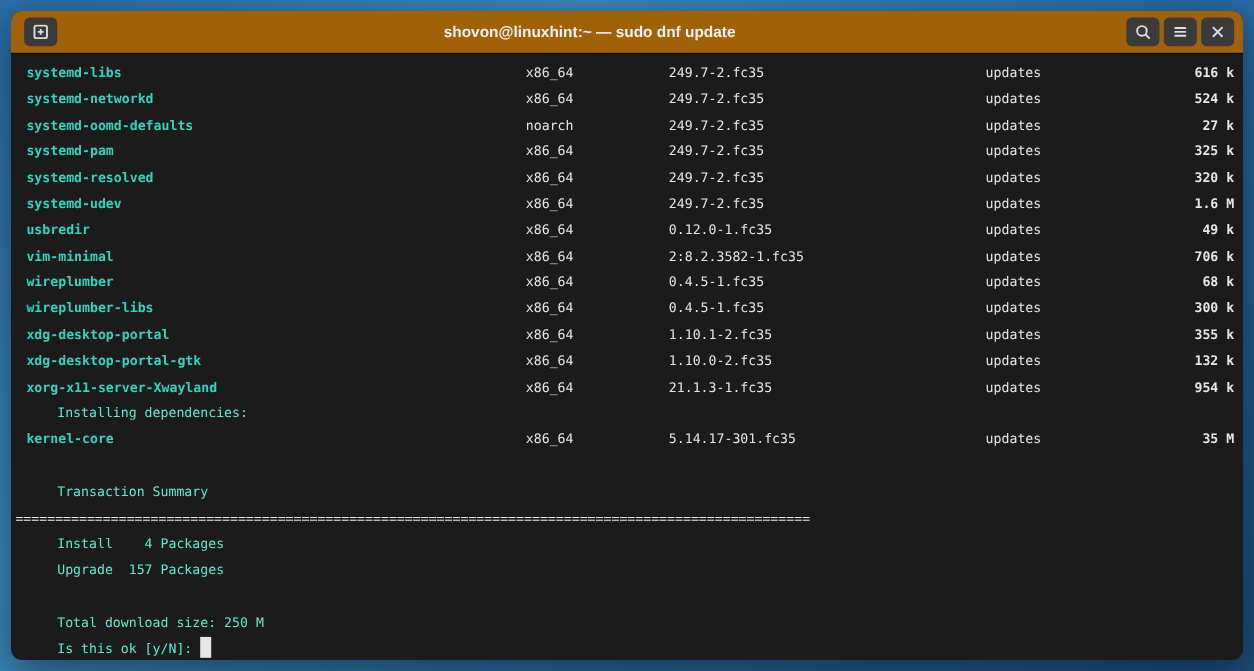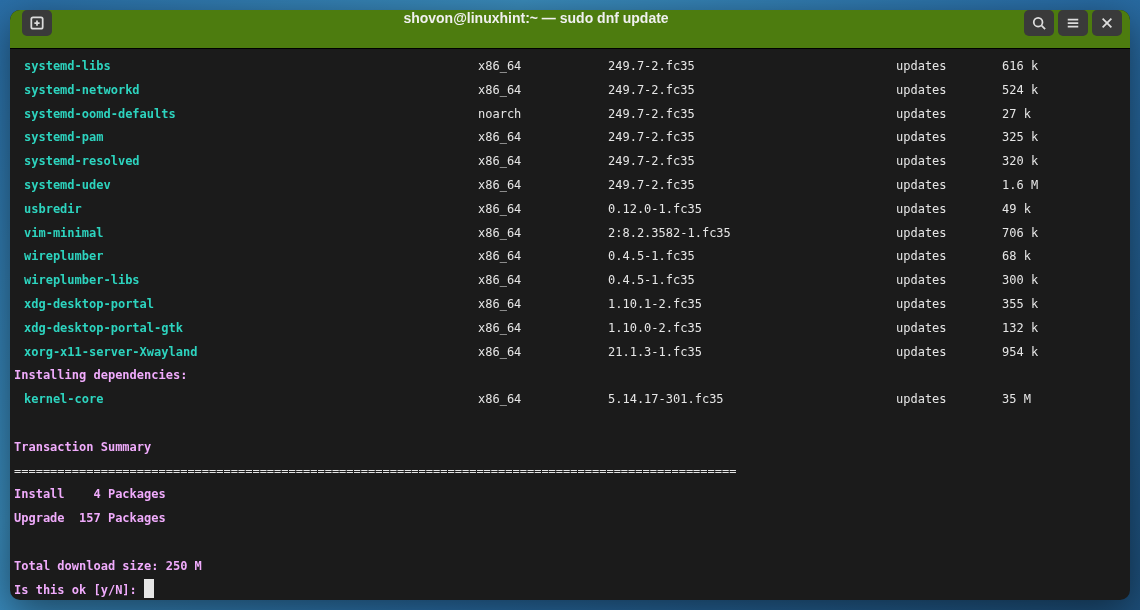--- a/index.html
+++ b/index.html
@@ -19,23 +19,23 @@
     bottom: 10px;
     background: #1b1b1b;
     border-radius: 10px;
     box-shadow: 0 10px 40px rgba(0,0,0,0.5);
     display: flex;
     flex-direction: column;
     overflow: hidden;
   }
   .titlebar {
     height: 38px;
-    background: #4d7c0f;
+    background: #a16207;
     display: flex;
-    align-items: flex-start;
+    align-items: center;
     padding: 0 8px;
     border-bottom: 1px solid #000;
     flex-shrink: 0;
   }
   .titlebar .btn {
     width: 30px;
     height: 26px;
     border-radius: 5px;
     background: #3a3a3a;
     color: #e0e0e0;
@@ -63,22 +63,22 @@
     color: #e6e6e6;
     white-space: pre;
     overflow: hidden;
   }
   .row { display: flex; }
   .col-indent { width: 10px; flex-shrink:0; }
   .col-name { flex: 0 0 454px; color: #2dd4bf; font-weight: bold; }
   .col-arch { flex: 0 0 130px; }
   .col-ver  { flex: 0 0 288px; }
   .col-repo { flex: 0 0 106px; }
-  .col-size { flex: 1; text-align: left; padding-right: 4px; }
-  .plain { color: #f0abfc; font-weight: bold; }
+  .col-size { flex: 1; text-align: right; padding-right: 4px; font-weight: bold; }
+  .plain { color: #5eead4; font-weight: normal; margin-left: 38px; }
   .section { padding-left: 0; }
   .rule {
     color: #e6e6e6;
     overflow: hidden;
     white-space: nowrap;
     letter-spacing: 0;
   }
   .cursor {
     display: inline-block;
     width: 10px;

